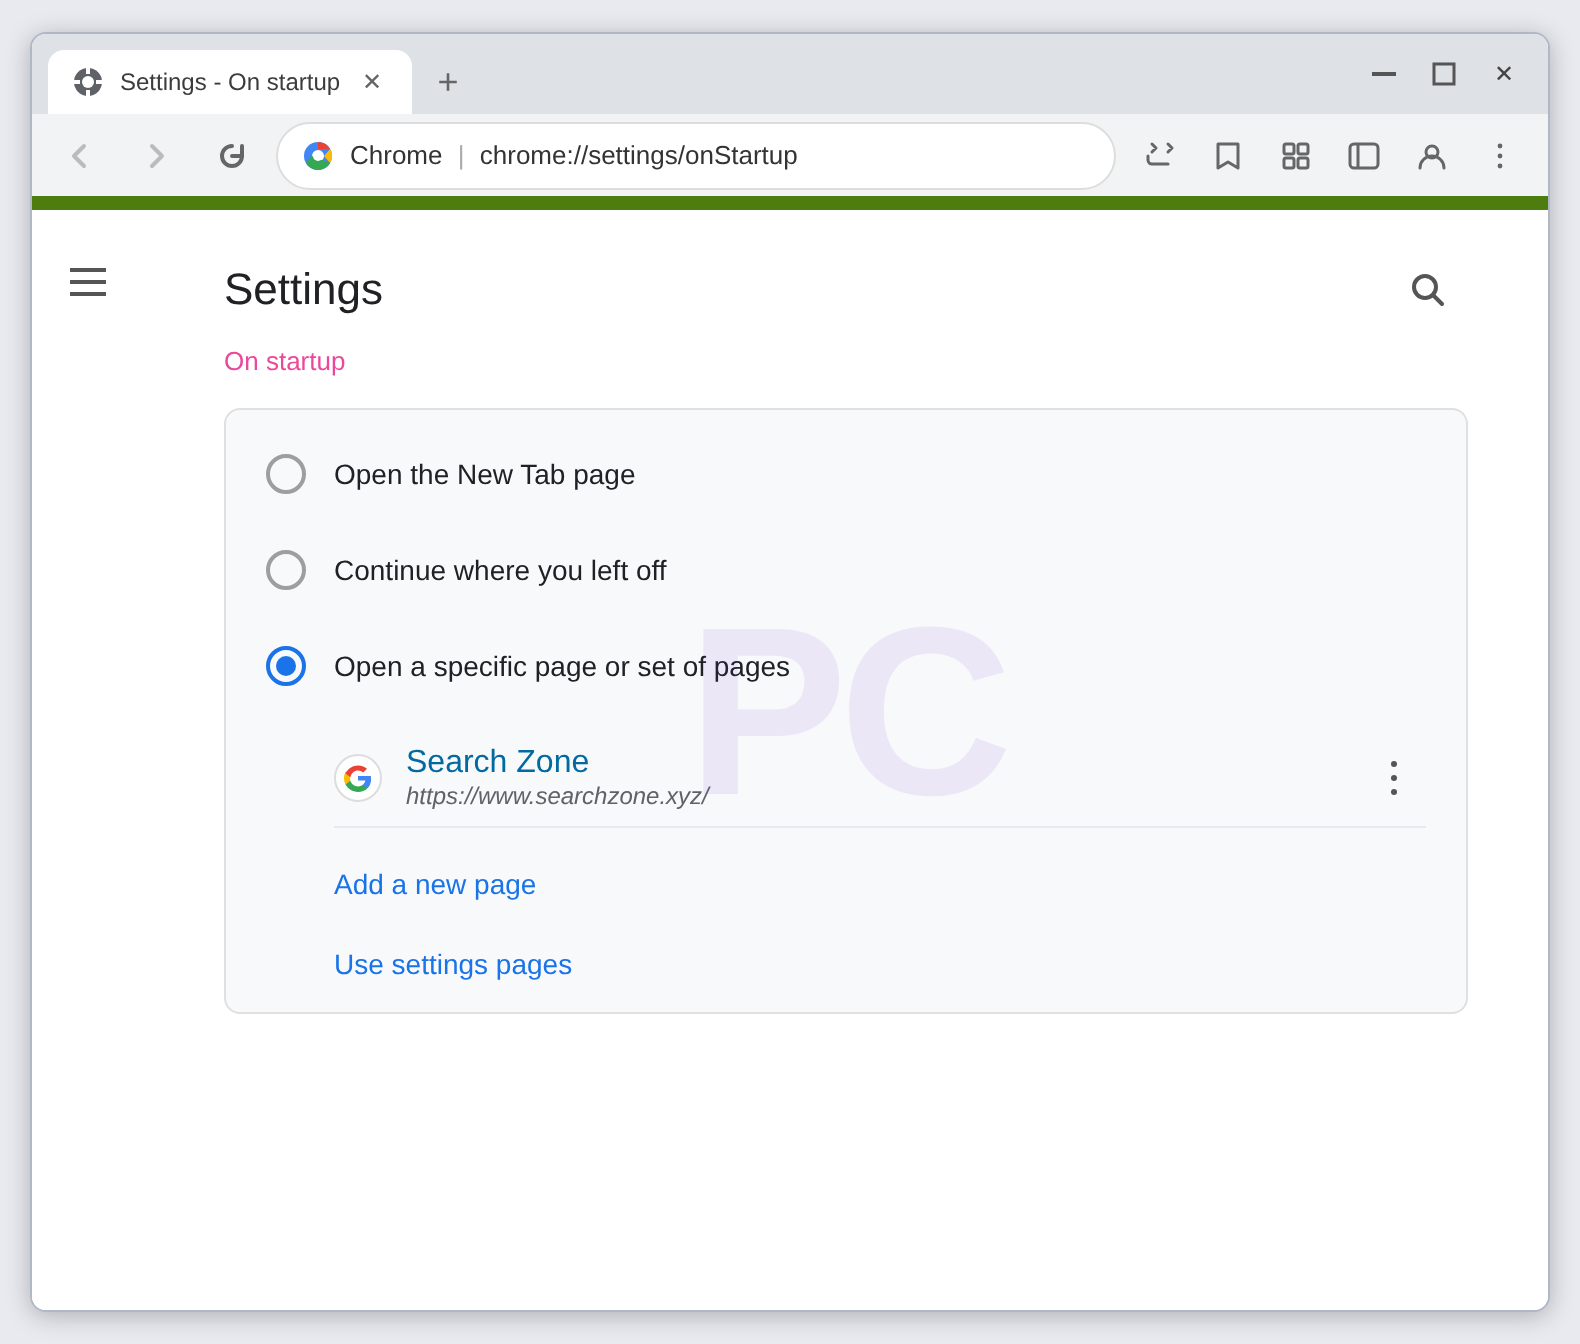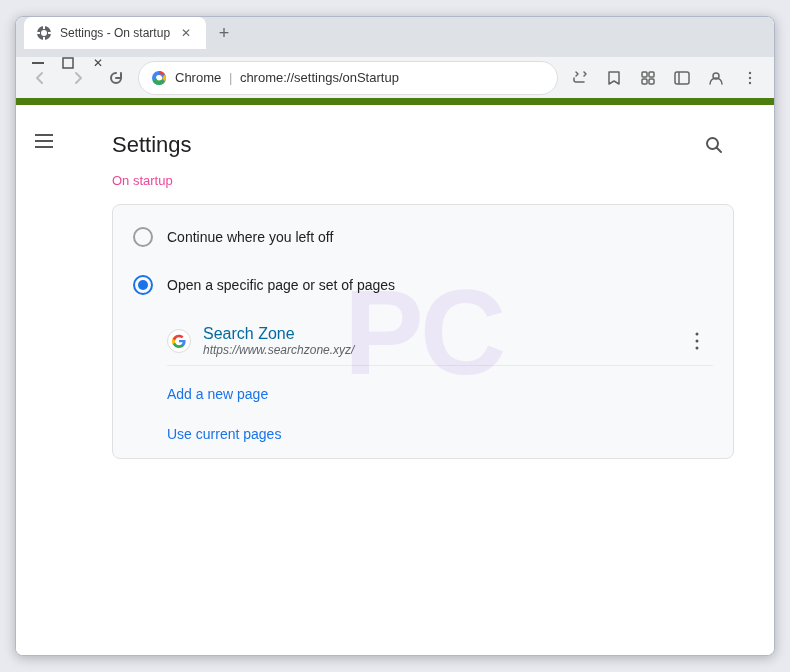--- a/index.html
+++ b/index.html
@@ -27,21 +27,20 @@
     }
 
     
     .title-bar {
       background: #dee1e6;
       display: flex;
       align-items: stretch;
       height: 40px;
       padding: 0;
       position: relative;
-      flex-direction: column;
     }
 
     .tab-strip {
       display: flex;
       align-items: flex-end;
       padding-left: 8px;
       flex: 1;
     }
 
     .tab {
@@ -516,20 +515,24 @@
             </svg>
         </div>
       </div>
 
       <div class="section-heading">On startup</div>
 
       <div class="startup-card" style="position:relative; overflow:hidden;">
 
         <div class="watermark" aria-hidden="true">PC</div>
 
+        <div class="radio-option">
+          <div class="radio-circle"></div>
+          <span class="radio-label">Open the New Tab page</span>
+        </div>
 
         <div class="radio-option">
           <div class="radio-circle"></div>
           <span class="radio-label">Continue where you left off</span>
         </div>
 
         <div class="radio-option">
           <div class="radio-circle selected"></div>
           <span class="radio-label">Open a specific page or set of pages</span>
         </div>
@@ -554,18 +557,18 @@
                   <circle cx="2" cy="2" r="1.5" fill="#555"></circle>
                   <circle cx="2" cy="9" r="1.5" fill="#555"></circle>
                   <circle cx="2" cy="16" r="1.5" fill="#555"></circle>
                 </svg>
             </div>
           </div>
         </div>
 
         <div class="action-links">
           <a class="action-link">Add a new page</a>
-          <a class="action-link">Use current pages</a>
+          <a class="action-link">Use settings pages</a>
         </div>
       </div>
     </div>
   </div>
 </div>
 
 </body></html>

